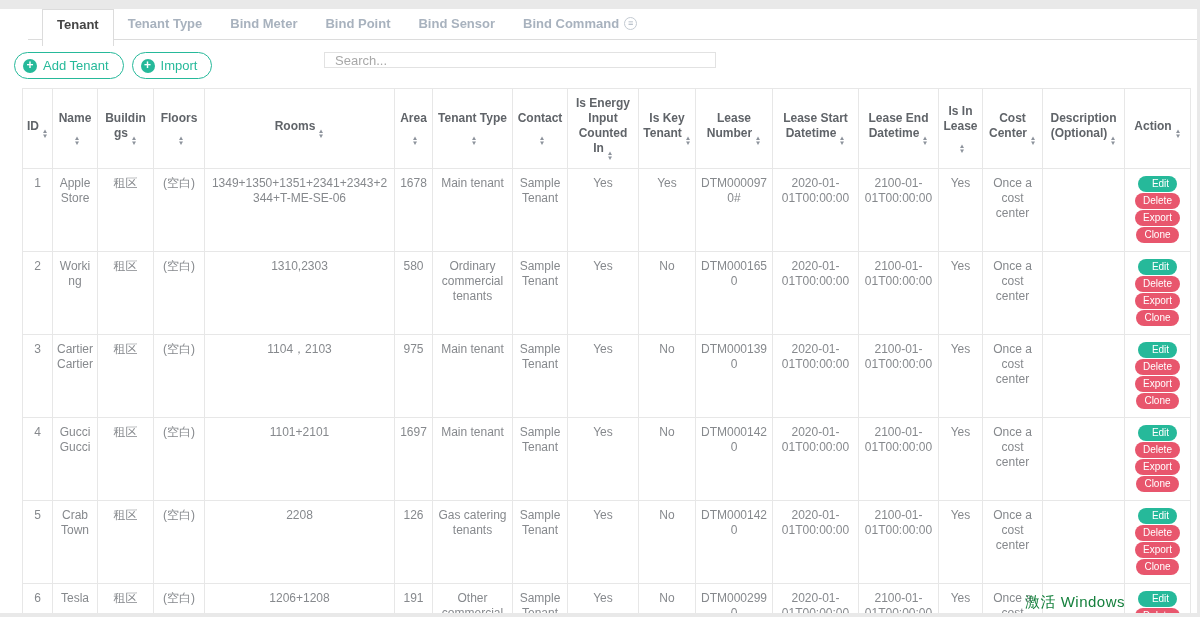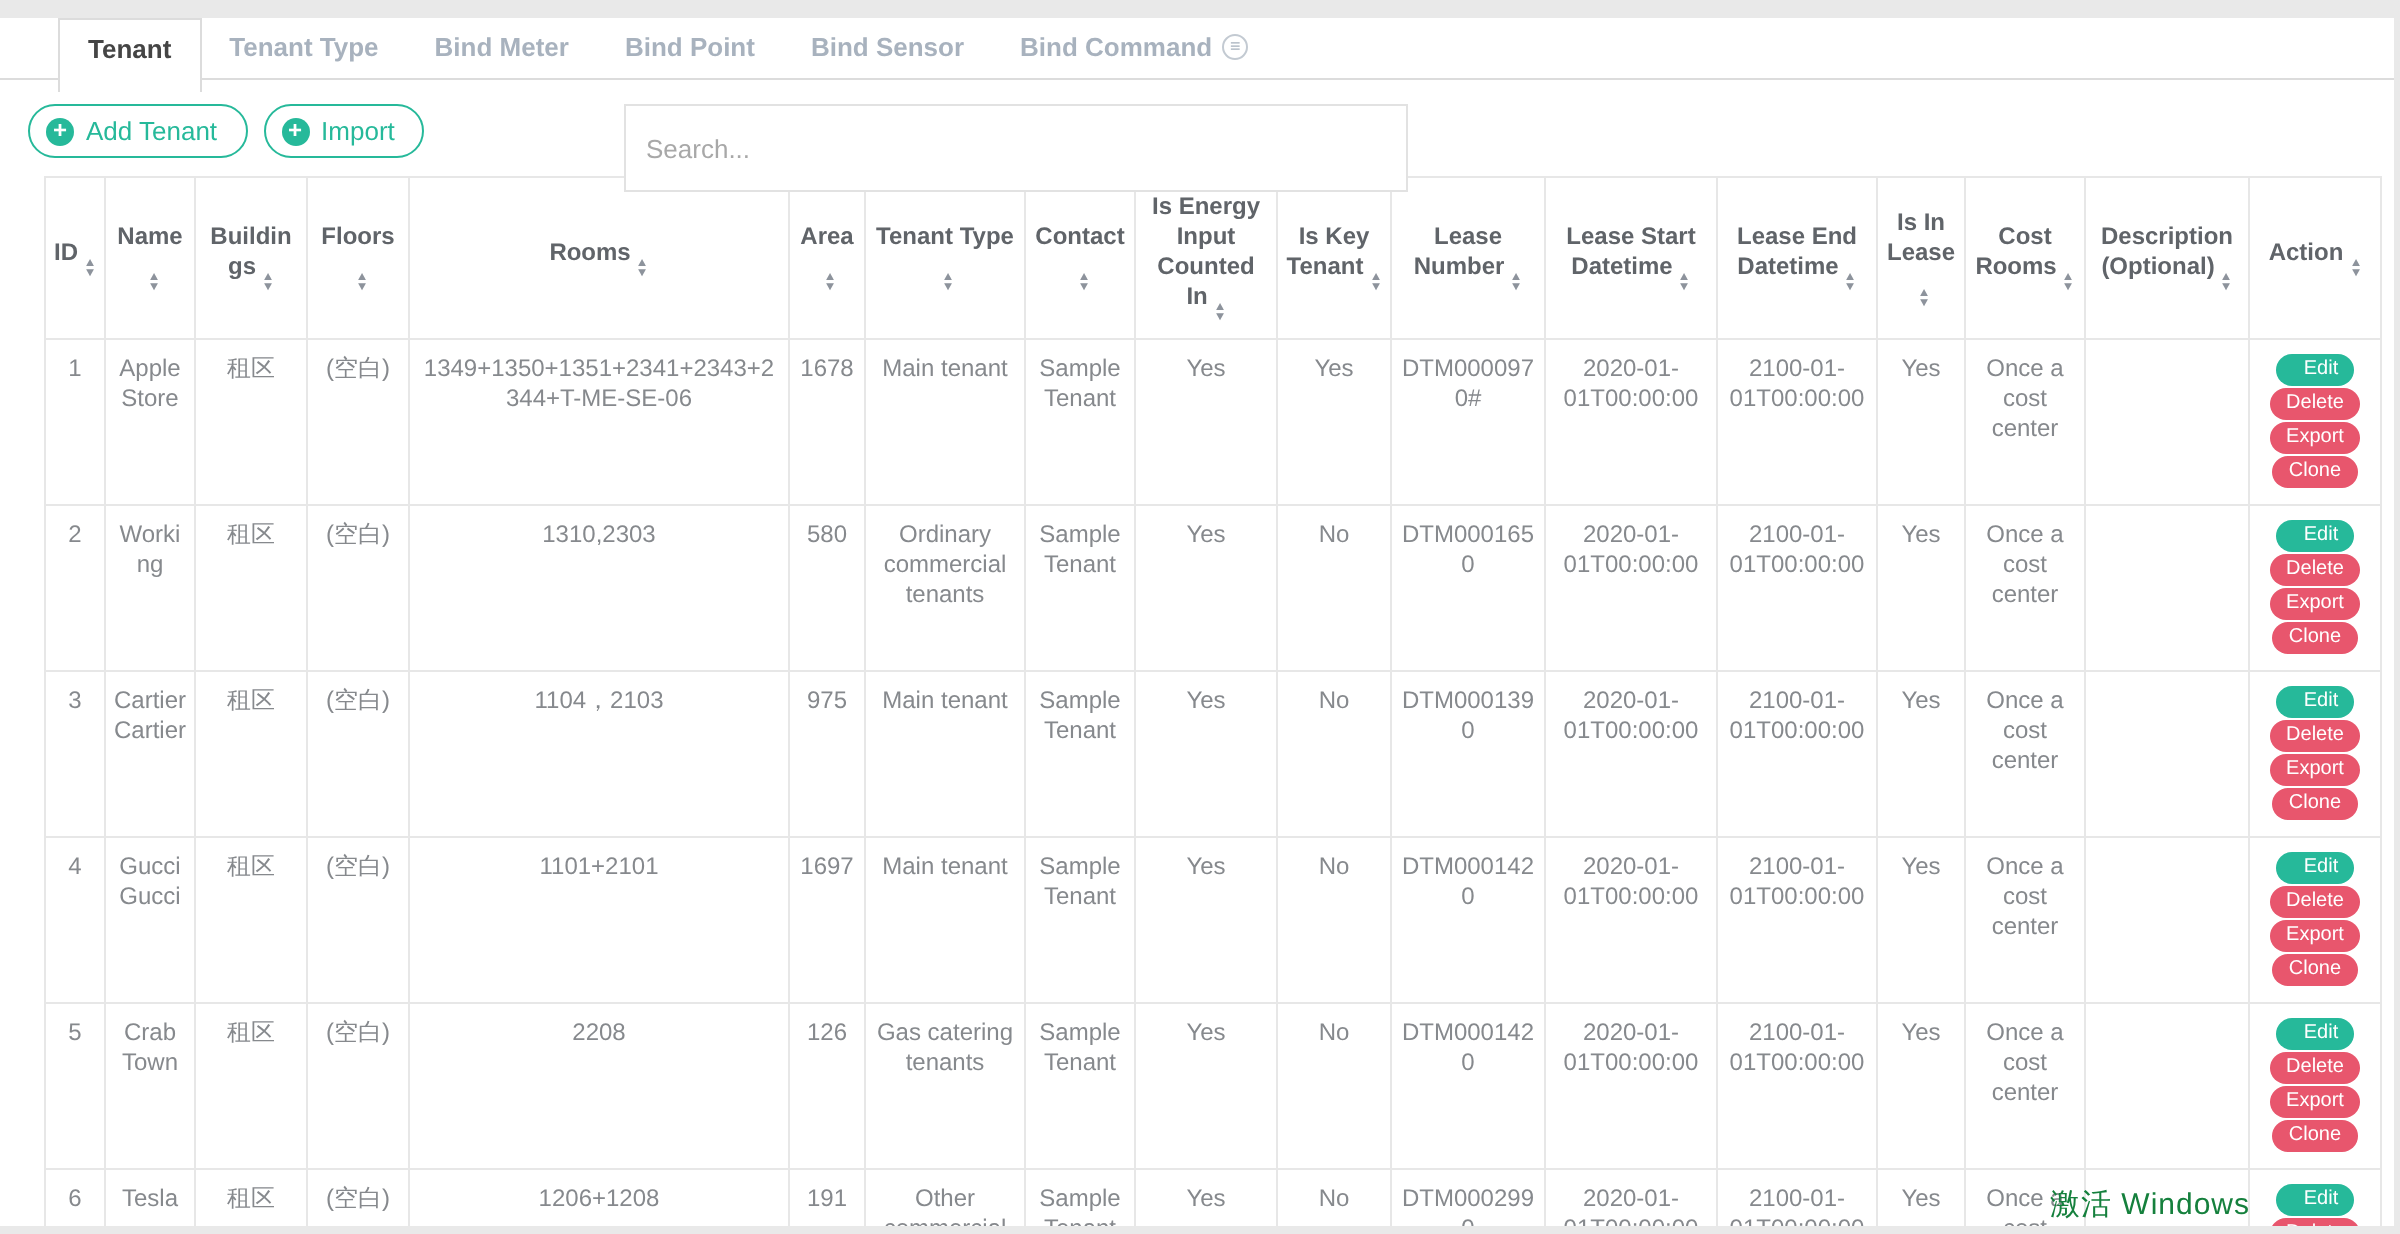--- a/index.html
+++ b/index.html
@@ -12,21 +12,21 @@
     position:relative; width:1200px; height:617px;
     background:#e9e9e9; overflow:hidden;
   }
   .panel {
     position:absolute; top:9px; left:0; right:3px; bottom:4px;
     background:#ffffff; overflow:hidden;
   }
   
   .tabbar {
     display:flex; align-items:flex-start;
-    padding-left:29px; border-bottom:1px solid #dcdcdc;
+    padding-left:14px; border-bottom:1px solid #dcdcdc;margin-left:28px;
   }
   .tab {
     padding:7px 14px; font-size:13px; font-weight:bold;
     color:#a8b2be; cursor:pointer; white-space:nowrap;
     display:flex; align-items:center; gap:5px;
   }
   .tab.active {
     background:#fff; border:1px solid #dcdcdc; border-bottom:none;
     color:#454545; margin-bottom:-7px; padding-bottom:14px; z-index:2;
   }
@@ -44,21 +44,21 @@
     display:inline-flex; align-items:center; gap:6px;
     border:1px solid #26b99a; color:#26b99a; background:#fff;
     border-radius:16px; padding:5px 14px 5px 8px; font-size:13px;
     cursor:pointer; font-family:inherit;
   }
   .plus-icon {
     width:14px; height:14px; border-radius:50%; background:#26b99a;
     color:#fff; font-size:12px; line-height:13px; text-align:center; font-weight:bold;
   }
   .search {
-    position:absolute; left:312px; top:12px; width:392px; height:44px;
+    position:absolute; left:324px; top:12px; width:392px; height:16px;
     border:1px solid #e2e2e2; padding:0 10px; font-size:13px; color:#555;
     font-family:inherit; outline:none;
   }
   .search::placeholder { color:#a8a8a8; }
   
   table.grid {
     margin-left:22px; width:1168px; border-collapse:collapse;
     table-layout:fixed; font-size:12px; color:#86898d;
   }
   .grid th, .grid td {
@@ -200,21 +200,21 @@
                 <span>▼</span>
               </span></th>
             <th><span>Lease End Datetime</span><span class="sort">
                 <span>▲</span>
                 <span>▼</span>
               </span></th>
             <th><span>Is In Lease</span><span class="sort">
                 <span>▲</span>
                 <span>▼</span>
               </span></th>
-            <th><span>Cost Rooms</span><span class="sort">
+            <th><span>Cost Center</span><span class="sort">
                 <span>▲</span>
                 <span>▼</span>
               </span></th>
             <th><span>Description (Optional)</span><span class="sort">
                 <span>▲</span>
                 <span>▼</span>
               </span></th>
             <th><span>Action</span><span class="sort">
                 <span>▲</span>
                 <span>▼</span>

